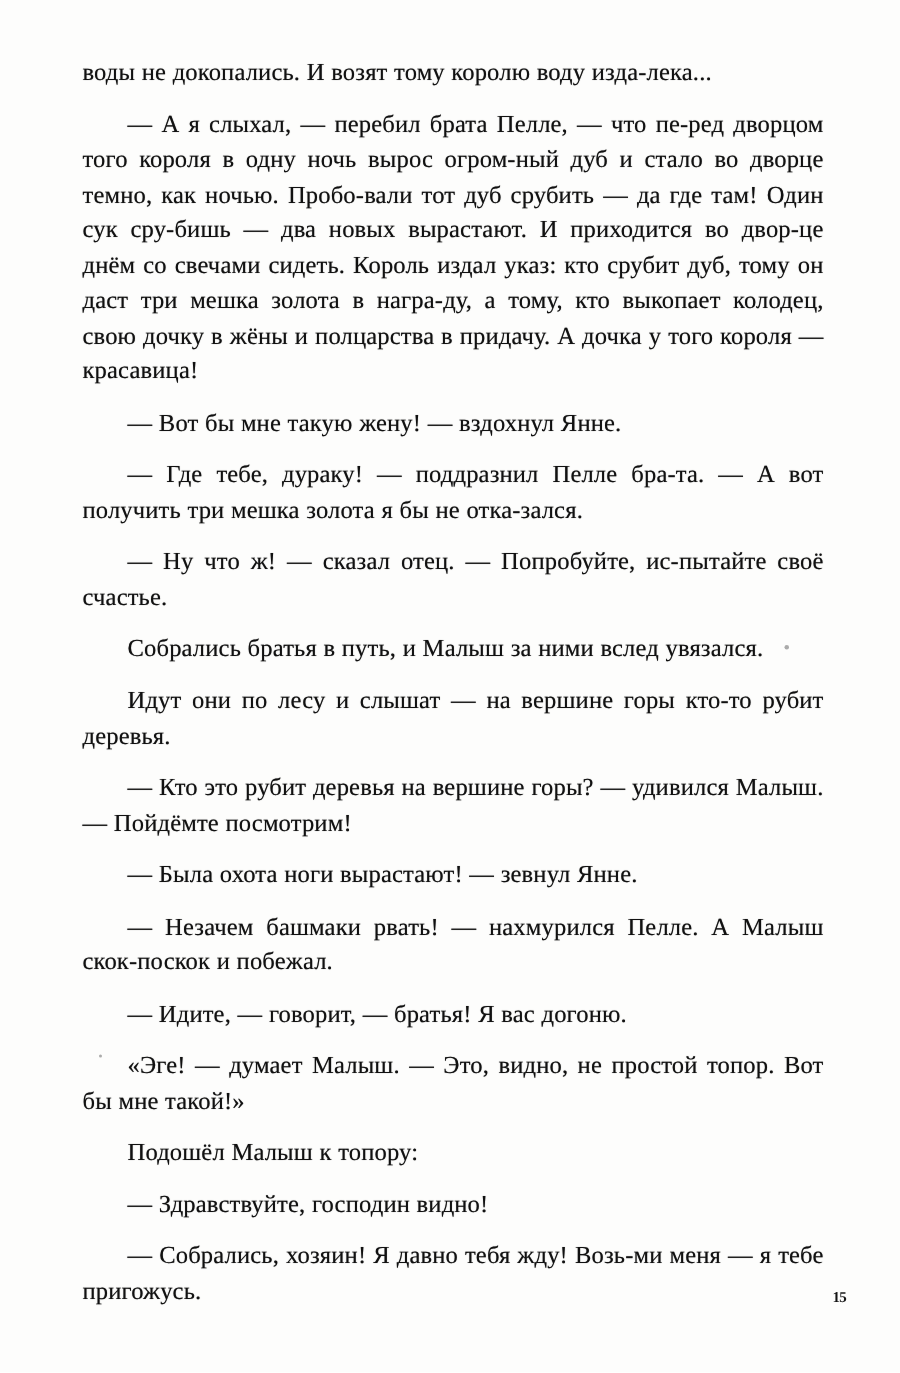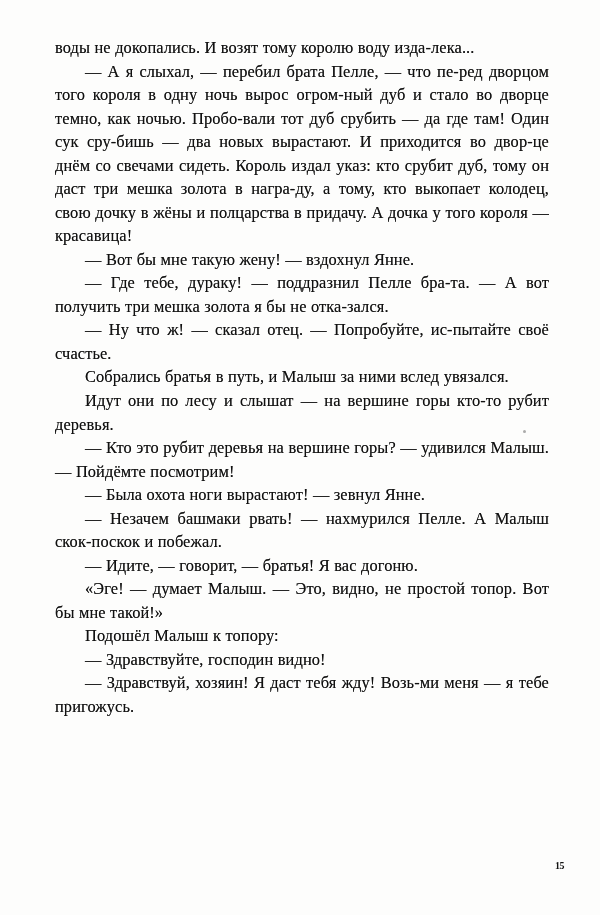--- a/index.html
+++ b/index.html
@@ -36,20 +36,21 @@
     line-height: 1.435;
     text-align: justify;
     text-justify: inter-word;
     letter-spacing: 0.1px;
     word-spacing: 0.2px;
     color: #111111;
     text-shadow: 0 0 0.6px rgba(0,0,0,0.55);
   }
   p.indent {
     text-indent: 30px;
+    margin-top: 11px;
   }
   p.noindent {
     text-indent: 0;
   }
   .page-number {
     position: absolute;
     right: 52px;
     bottom: 44px;
     font-size: 10px;
     font-family: "Liberation Serif", serif;
@@ -77,20 +78,20 @@
     <p class="indent">— Ну что ж! — сказал отец. — Попробуйте, ис-пытайте своё счастье.</p>
     <p class="indent">Собрались братья в путь, и Малыш за ними вслед увязался.</p>
     <p class="indent">Идут они по лесу и слышат — на вершине горы кто-то рубит деревья.</p>
     <p class="indent">— Кто это рубит деревья на вершине горы? — удивился Малыш. — Пойдёмте посмотрим!</p>
     <p class="indent">— Была охота ноги вырастают! — зевнул Янне.</p>
     <p class="indent">— Незачем башмаки рвать! — нахмурился Пелле. А Малыш скок-поскок и побежал.</p>
     <p class="indent">— Идите, — говорит, — братья! Я вас догоню.</p>
     <p class="indent">«Эге! — думает Малыш. — Это, видно, не простой топор. Вот бы мне такой!»</p>
     <p class="indent">Подошёл Малыш к топору:</p>
     <p class="indent">— Здравствуйте, господин видно!</p>
-    <p class="indent">— Здравствуй, хозяин! Я даст тебя жду! Возь-ми меня — я тебе пригожусь.</p>
+    <p class="indent">— Собрались, хозяин! Я давно тебя жду! Возь-ми меня — я тебе пригожусь.</p>
   </div>
 
   <div class="spot" style="left:523px; top:430px; width:3px; height:3px;"></div>
   <div class="spot" style="left:66px; top:703px; width:2px; height:2px;"></div>
 
   <div class="page-number">15</div>
 </div>
 
 </body></html>

